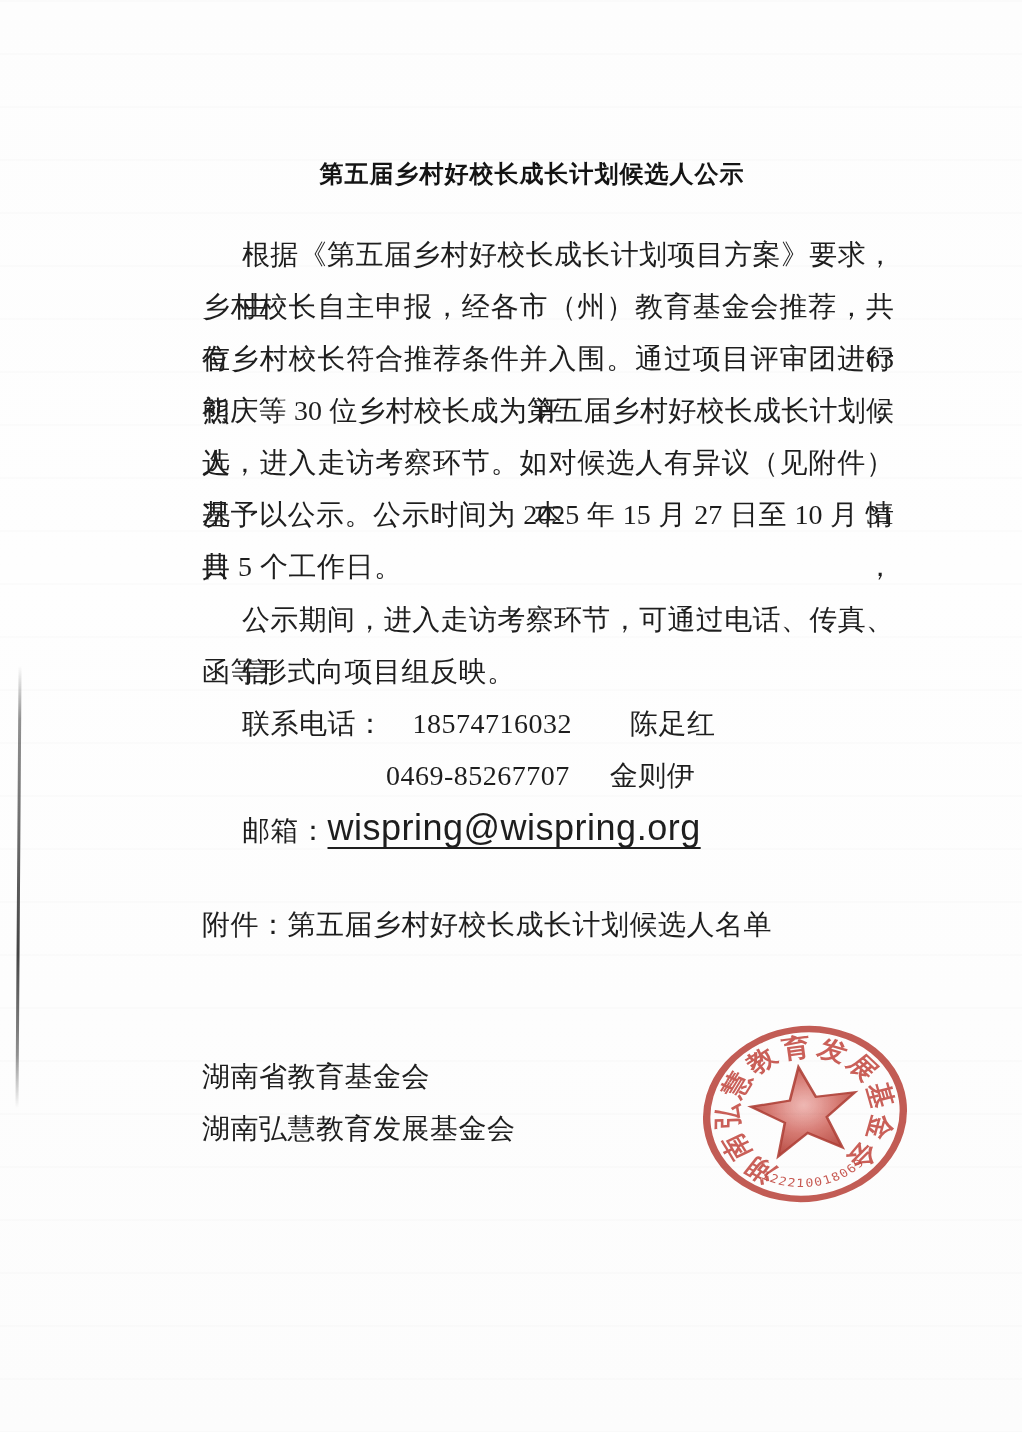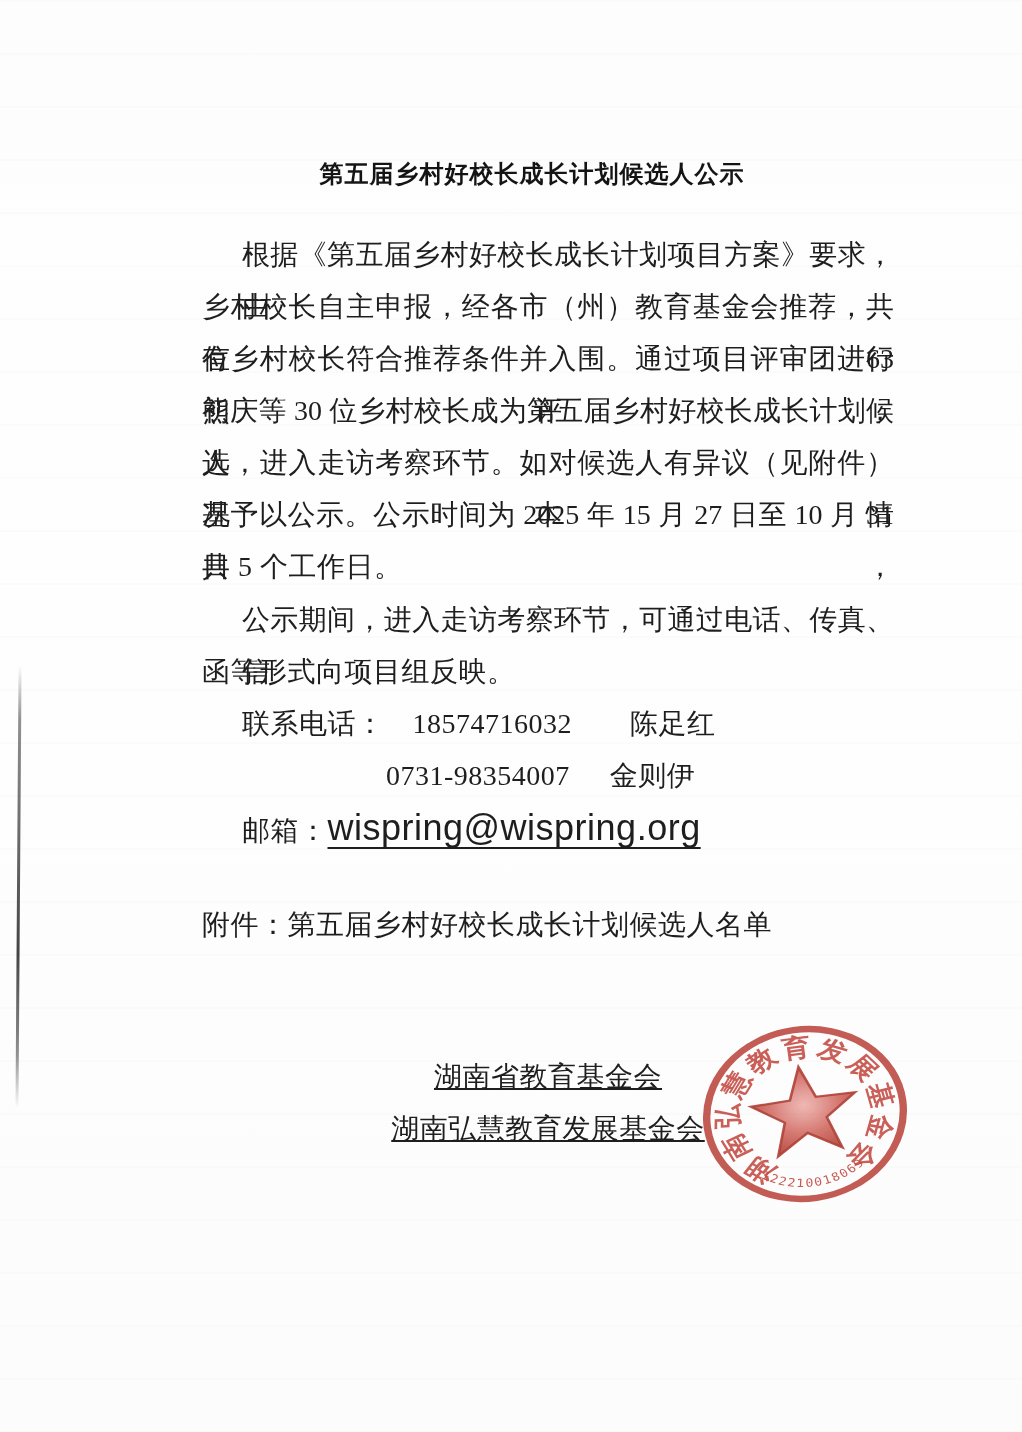--- a/index.html
+++ b/index.html
@@ -45,21 +45,21 @@
   .gap-md { margin-left: 40px; text-align: center; }
   .gap-lg { margin-left: 58px; }
   .ph2 { margin-left: 184px; }
   .email-addr {
     text-decoration: underline;
     text-underline-offset: 7px;
     text-decoration-thickness: 2px;
     font-family: "Liberation Sans", "DejaVu Sans", sans-serif;
     font-size: 36px;
   }
-  .sigblock { text-align: center; padding-right: 0; text-decoration: underline; }
+  .sigblock { text-align: left; padding-right: 0; }
   .sig1 { top: 1051px; }
   .sig2 { top: 1103px; }
   .sigdate { top: 1155px; padding-right: 6px; }
   .seal {
     position: absolute;
     left: 699px; top: 1023px;
     width: 212px; height: 182px;
     transform: rotate(-8deg);
     mix-blend-mode: multiply;
     opacity: 0.92;
@@ -103,21 +103,21 @@
   <div class="textcol p2">
     <div class="bline jline indent">公示期间，进入走访考察环节，可通过电话、传真、信</div>
     <div class="bline">函等形式向项目组反映。</div>
   </div>
 
   <div class="textcol bline contact1">
     <span class="indent">联系电话：</span><span class="gap-sm">18574716032</span><span class="gap-lg">陈足红</span>
   </div>
 
   <div class="textcol bline contact2">
-    <span class="ph2">0731-98354007</span><span class="gap-md">金则伊</span>
+    <span class="ph2">0469-85267707</span><span class="gap-md">金则伊</span>
   </div>
 
   <div class="textcol bline emailline">
     <span class="indent">邮箱：</span><span class="email-addr">wispring@wispring.org</span>
   </div>
 
   <div class="textcol bline attach">附件：第五届乡村好校长成长计划候选人名单</div>
 
   <div class="textcol bline sigblock sig1">湖南省教育基金会</div>
   <div class="textcol bline sigblock sig2">湖南弘慧教育发展基金会</div>

